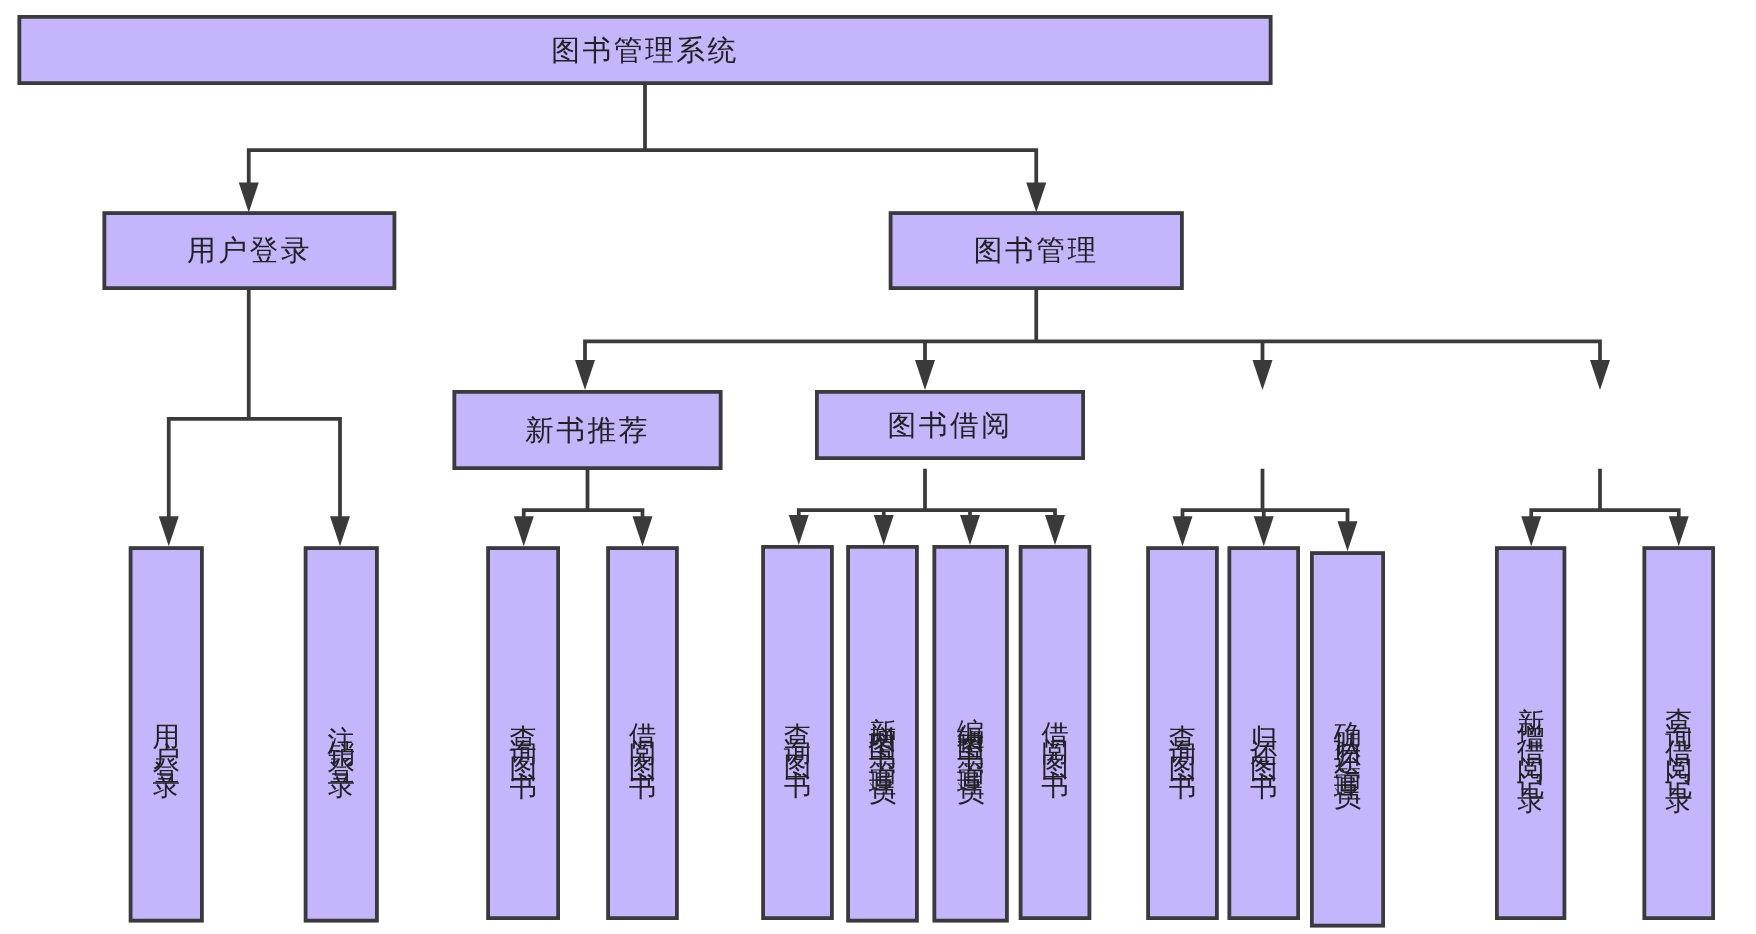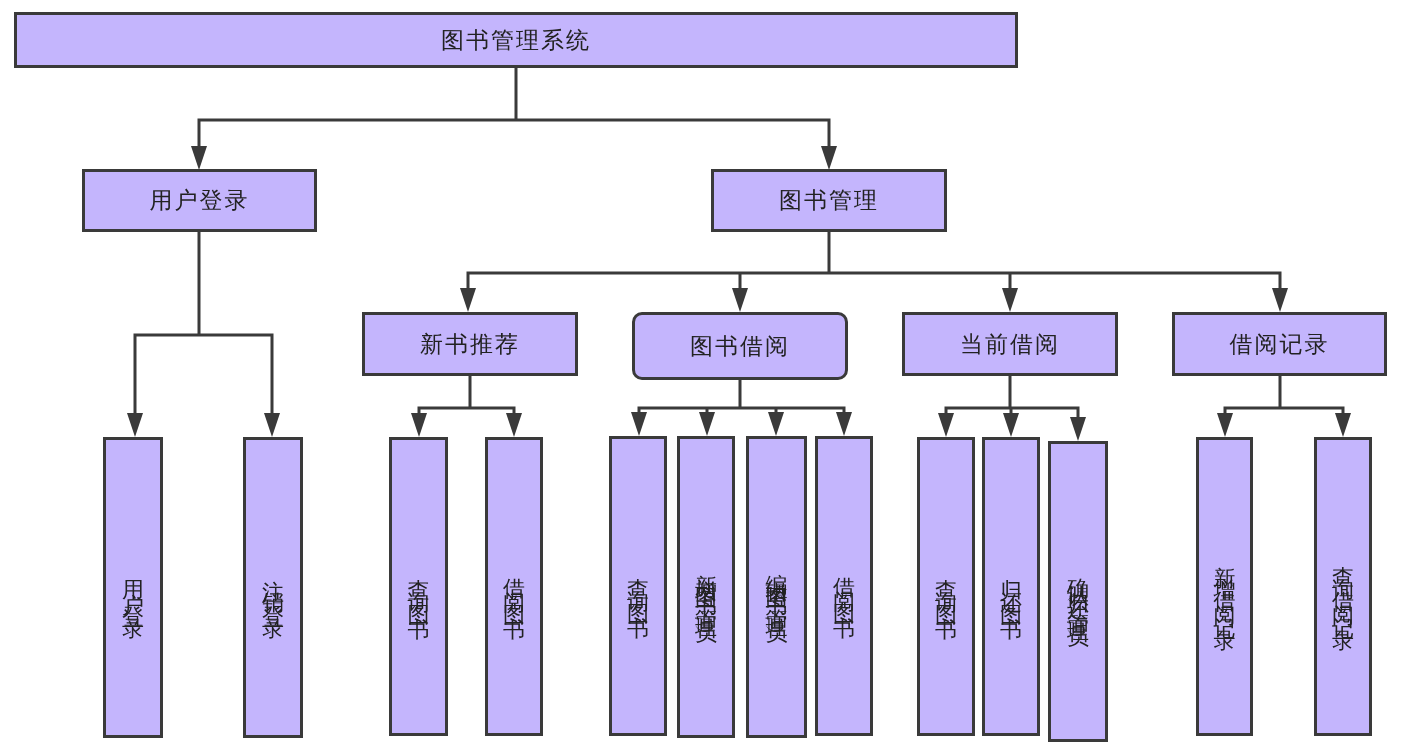--- a/index.html
+++ b/index.html
@@ -47,21 +47,21 @@
   .leaf.long {
     letter-spacing: 7px;
   }
   
   #b-root        { left: 14px;   top: 12px;  width: 1004px; height: 56px; }
   
   #b-user-login  { left: 82px;   top: 169px; width: 235px;  height: 63px; }
   #b-book-mgmt   { left: 711px;  top: 169px; width: 236px;  height: 63px; }
   
   #b-new-books   { left: 362px;  top: 312px; width: 216px;  height: 64px; }
-  #b-borrowing   { left: 632px;  top: 312px; width: 216px;  height: 68px; border-radius: 10px; }
+  #b-borrowing   { left: 652px;  top: 312px; width: 216px;  height: 56px; }
   #b-current     { left: 902px;  top: 312px; width: 216px;  height: 64px; }
   #b-records     { left: 1172px; top: 312px; width: 215px;  height: 64px; }
   
   #l-login       { left: 103px;  top: 437px; width: 60px; height: 301px; }
   #l-logout      { left: 243px;  top: 437px; width: 60px; height: 301px; }
   #l-nb-query    { left: 389px;  top: 437px; width: 59px; height: 299px; }
   #l-nb-borrow   { left: 485px;  top: 437px; width: 58px; height: 299px; }
   #l-bb-query    { left: 609px;  top: 436px; width: 58px; height: 300px; }
   #l-bb-add      { left: 677px;  top: 436px; width: 58px; height: 302px; }
   #l-bb-edit     { left: 746px;  top: 436px; width: 61px; height: 302px; }
@@ -136,22 +136,20 @@
     </g>
   </svg>
 
   <div class="node" id="b-root">图书管理系统</div>
 
   <div class="node" id="b-user-login">用户登录</div>
   <div class="node" id="b-new-books">新书推荐</div>
 
   <div class="node" id="b-book-mgmt">图书管理</div>
   <div class="node" id="b-borrowing">图书借阅</div>
-  <div class="node" id="b-current">当前借阅</div>
-  <div class="node" id="b-records">借阅记录</div>
 
   <div class="node leaf" id="l-login">用户登录</div>
   <div class="node leaf" id="l-logout">注销登录</div>
 
   <div class="node leaf" id="l-nb-query">查询图书</div>
   <div class="node leaf" id="l-nb-borrow">借阅图书</div>
 
   <div class="node leaf" id="l-bb-query">查询图书</div>
   <div class="node leaf long" id="l-bb-add">新增图书（管理员）</div>
   <div class="node leaf long" id="l-bb-edit">编辑图书（管理员）</div>

